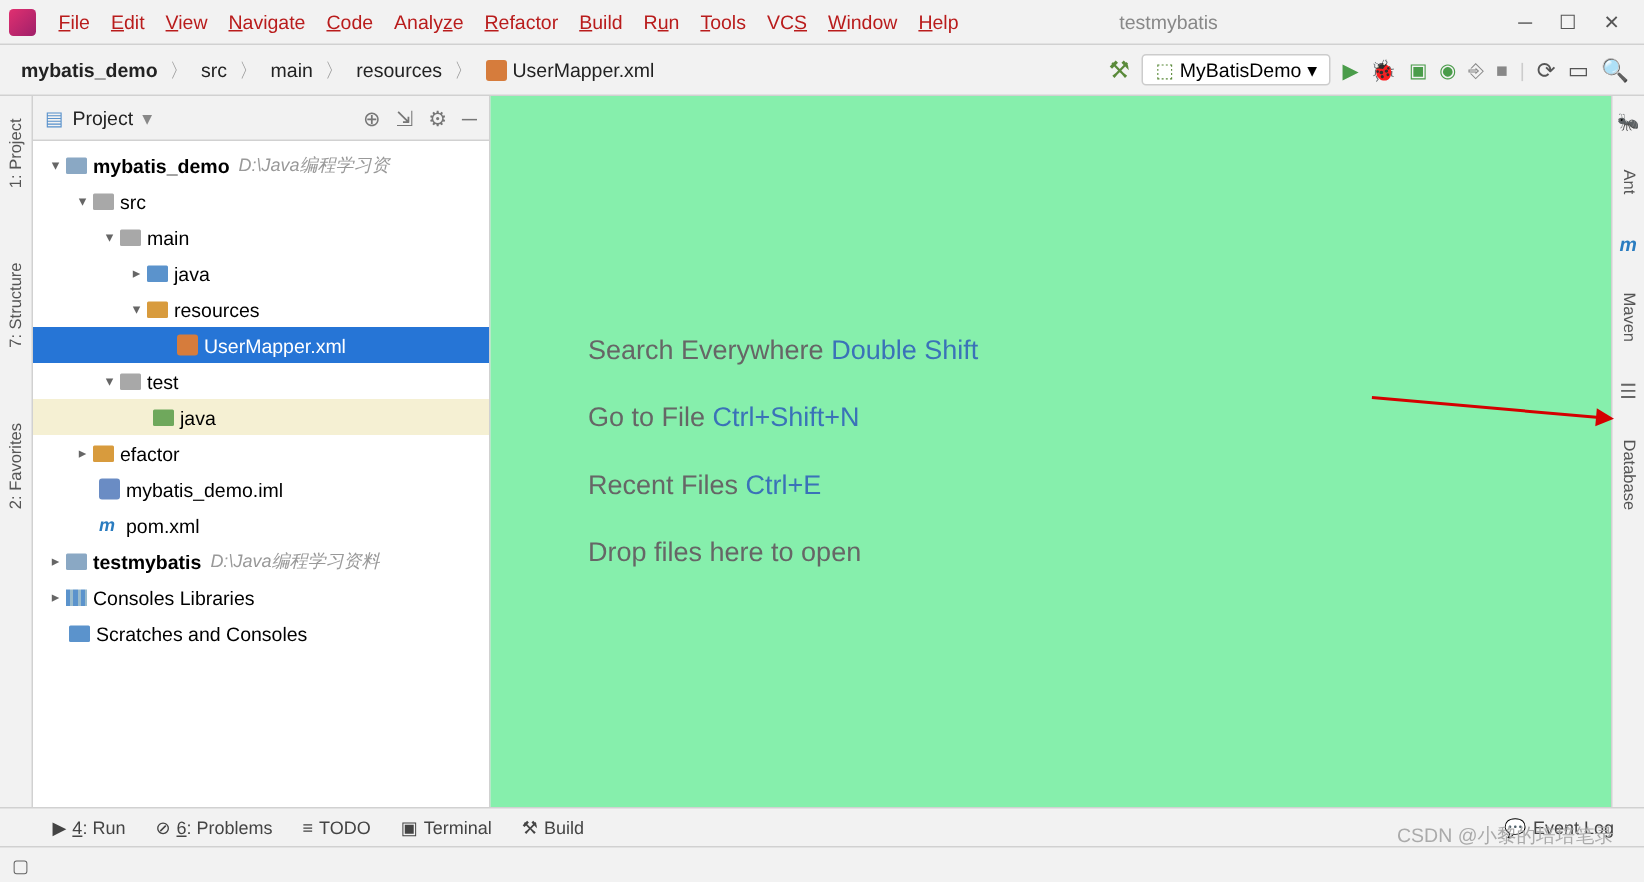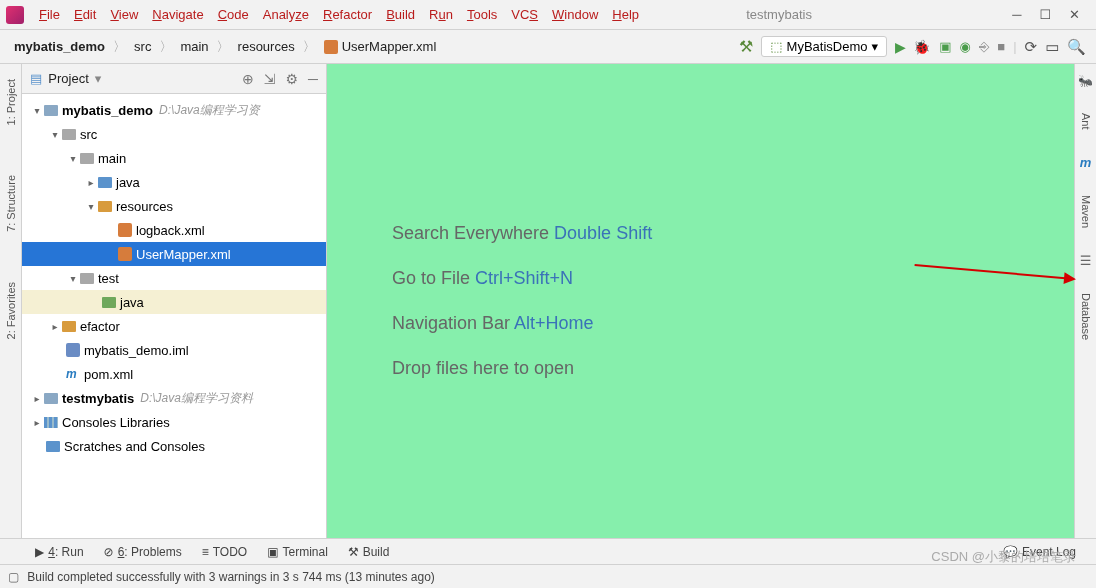--- a/index.html
+++ b/index.html
@@ -191,25 +191,20 @@
           <span class="tree-arrow">▸</span>
         <span class="folder-icon blue"></span>
         <span class="tree-label">java</span>
       </div>
       <div class="tree-row">
         <span class="tree-indent" style="width:58px"></span>
           <span class="tree-arrow">▾</span>
         <span class="folder-icon orange"></span>
         <span class="tree-label">resources</span>
       </div>
-      <div class="tree-row">
-        <span class="tree-indent" style="width:92px"></span>
-        <span class="file-iconx"></span>
-        <span class="tree-label">logback.xml</span>
-      </div>
       <div class="tree-row selected">
         <span class="tree-indent" style="width:92px"></span>
         <span class="file-iconx"></span>
         <span class="tree-label">UserMapper.xml</span>
       </div>
       <div class="tree-row">
         <span class="tree-indent" style="width:40px"></span>
           <span class="tree-arrow">▾</span>
         <span class="folder-icon gray"></span>
         <span class="tree-label">test</span>
@@ -257,21 +252,21 @@
   </div>
 
   <div class="editor">
     <div class="welcome-line">
       <span>Search Everywhere</span> <span class="shortcut">Double Shift</span>
     </div>
     <div class="welcome-line">
       <span>Go to File</span> <span class="shortcut">Ctrl+Shift+N</span>
     </div>
     <div class="welcome-line">
-      <span>Navigation Bar</span> <span class="shortcut">Alt+Home</span>
+      <span>Recent Files</span> <span class="shortcut">Ctrl+E</span>
     </div>
     <div class="welcome-line">
       <span>Drop files here to open</span>
     </div>
   </div>
 
   <div class="right-gutter">
     <span style="font-size:12px">🐜</span>
     <div class="rgutter-label">Ant</div>
     <span style="color:#2a7cc0;font-weight:bold;font-style:italic">m</span>
@@ -303,17 +298,16 @@
       <span>Build</span>
     </div>
   <div class="event-log btab">
       <span>💬</span> 
       <span>Event Log</span>
     </div>
 </div>
 
 <div class="status-bar">
   <span class="status-icon">▢</span>
-  <span>Build completed successfully with 3 warnings in 3 s 744 ms (13 minutes ago)</span>
 </div>
 
 <div class="watermark">CSDN @小黎的培培笔录</div>
 <div class="red-arrow"></div>
 
 </body></html>

